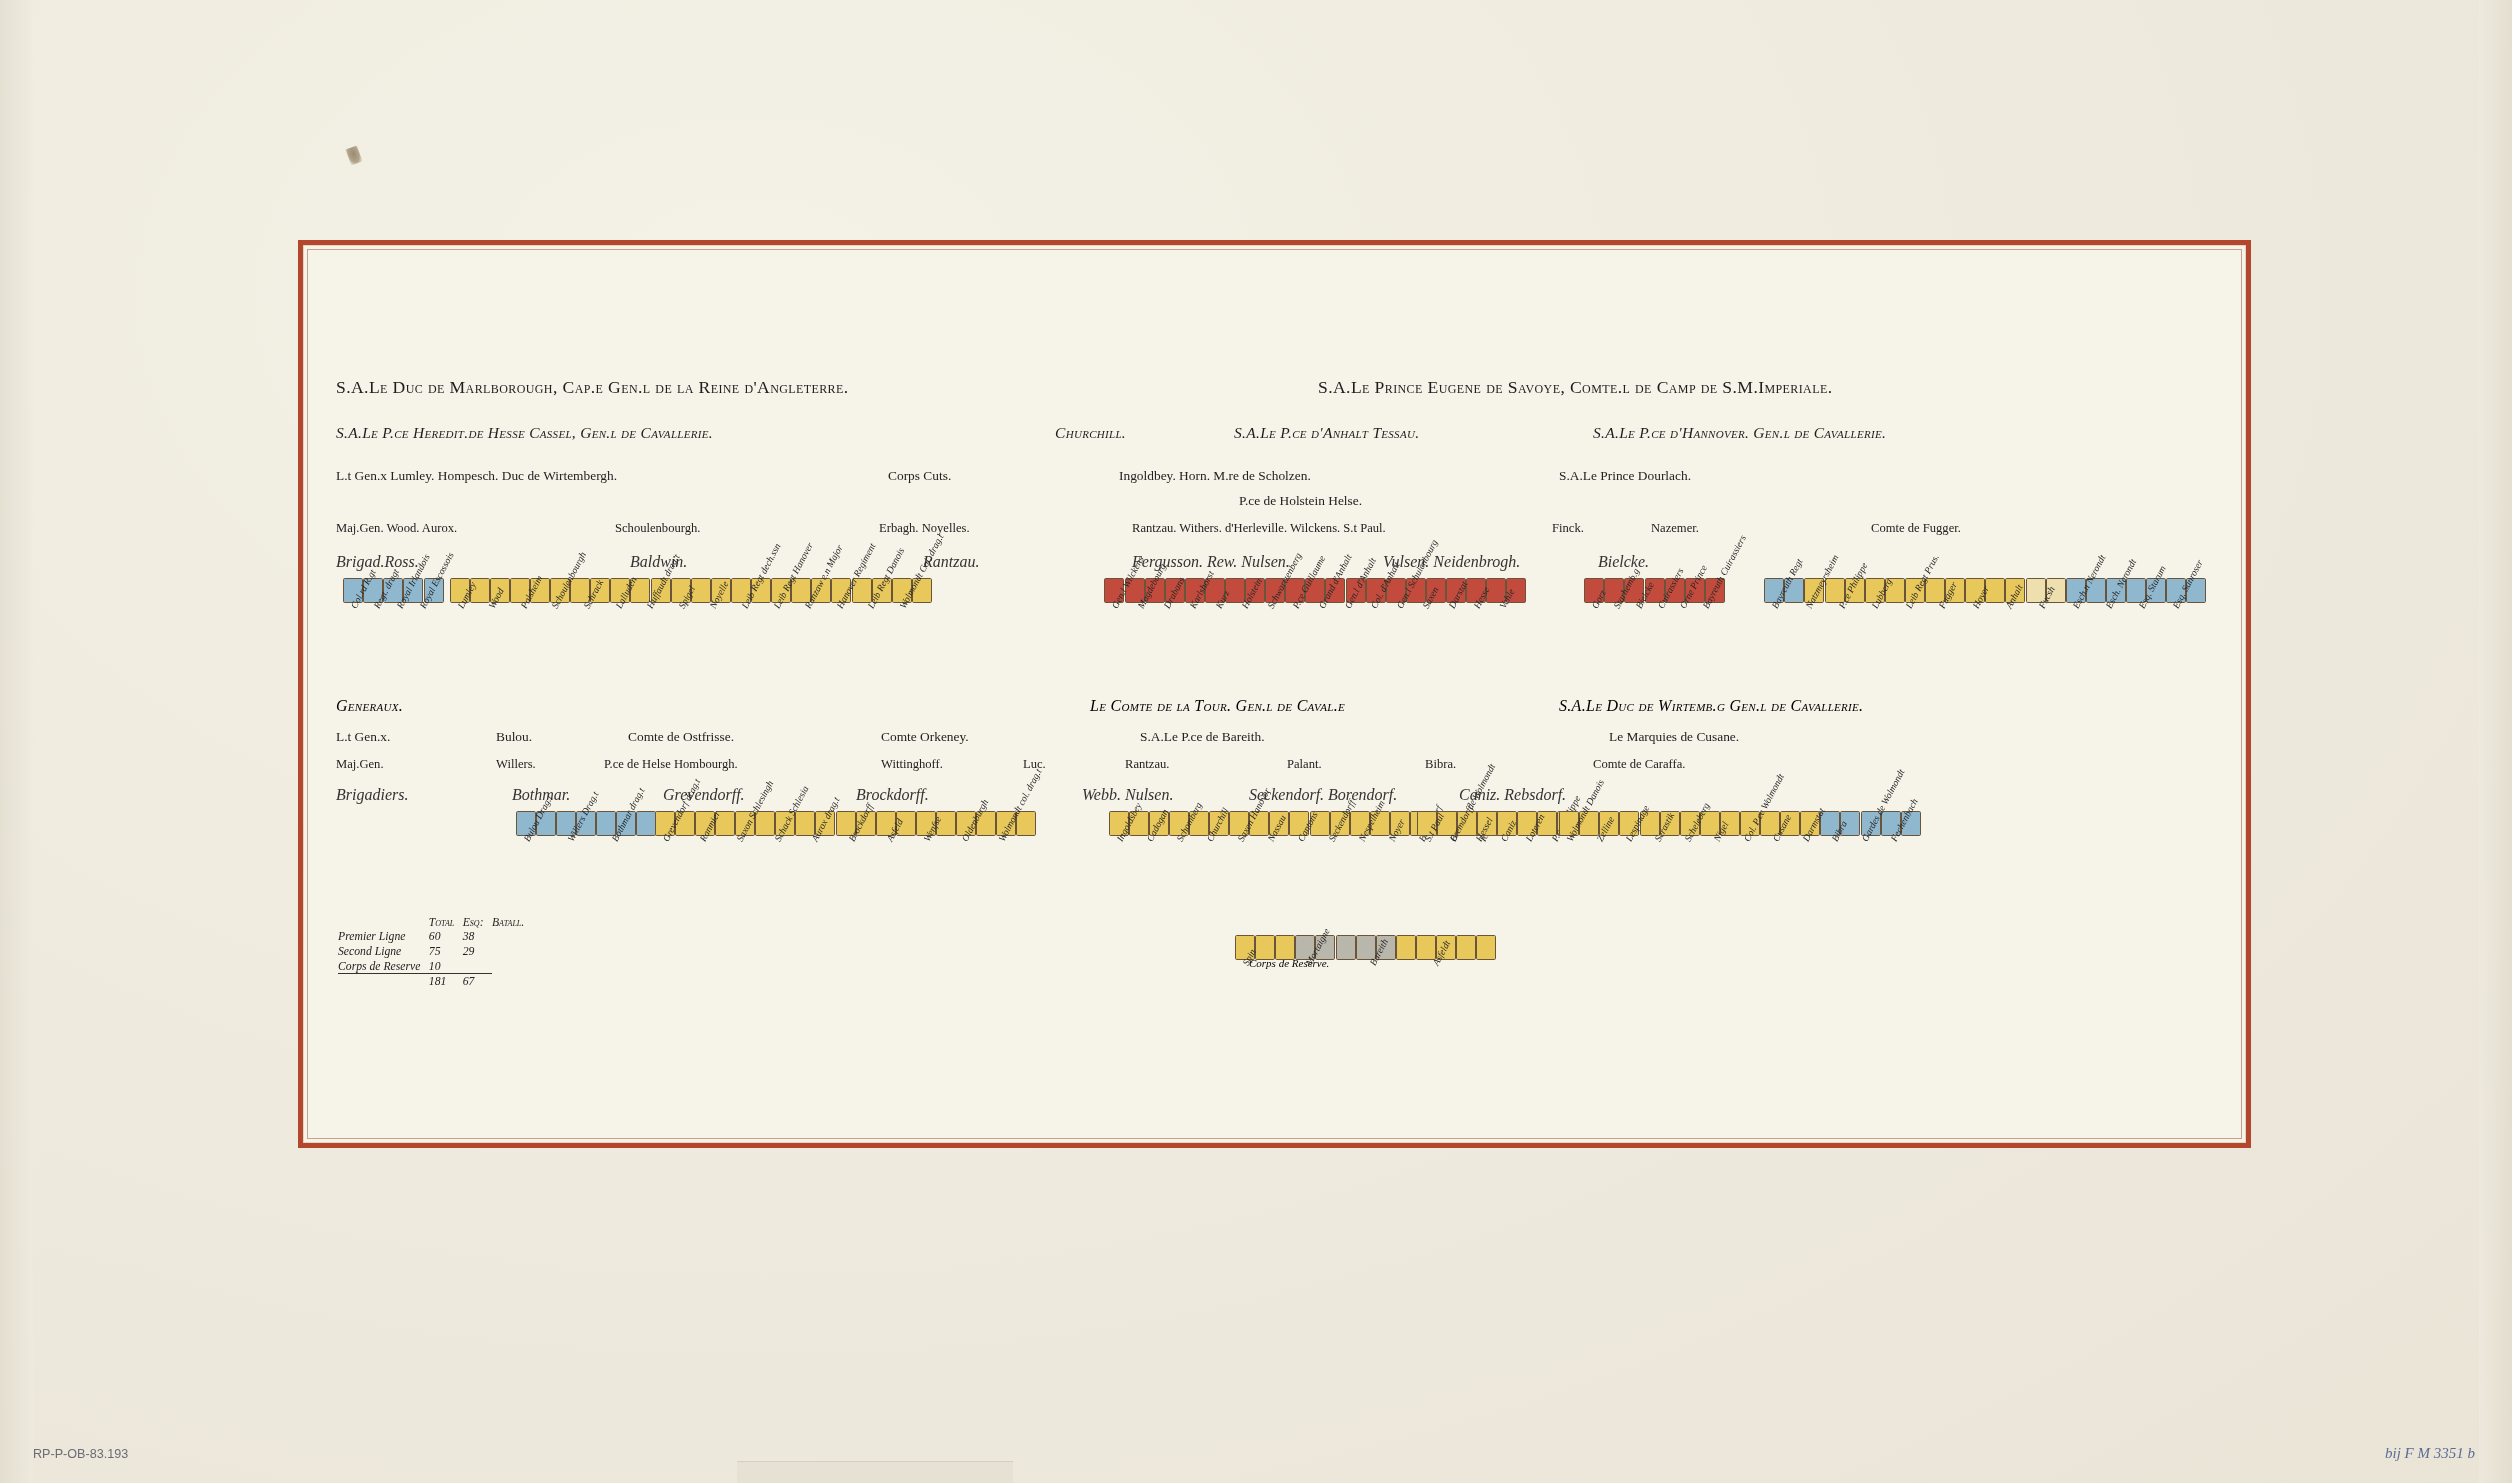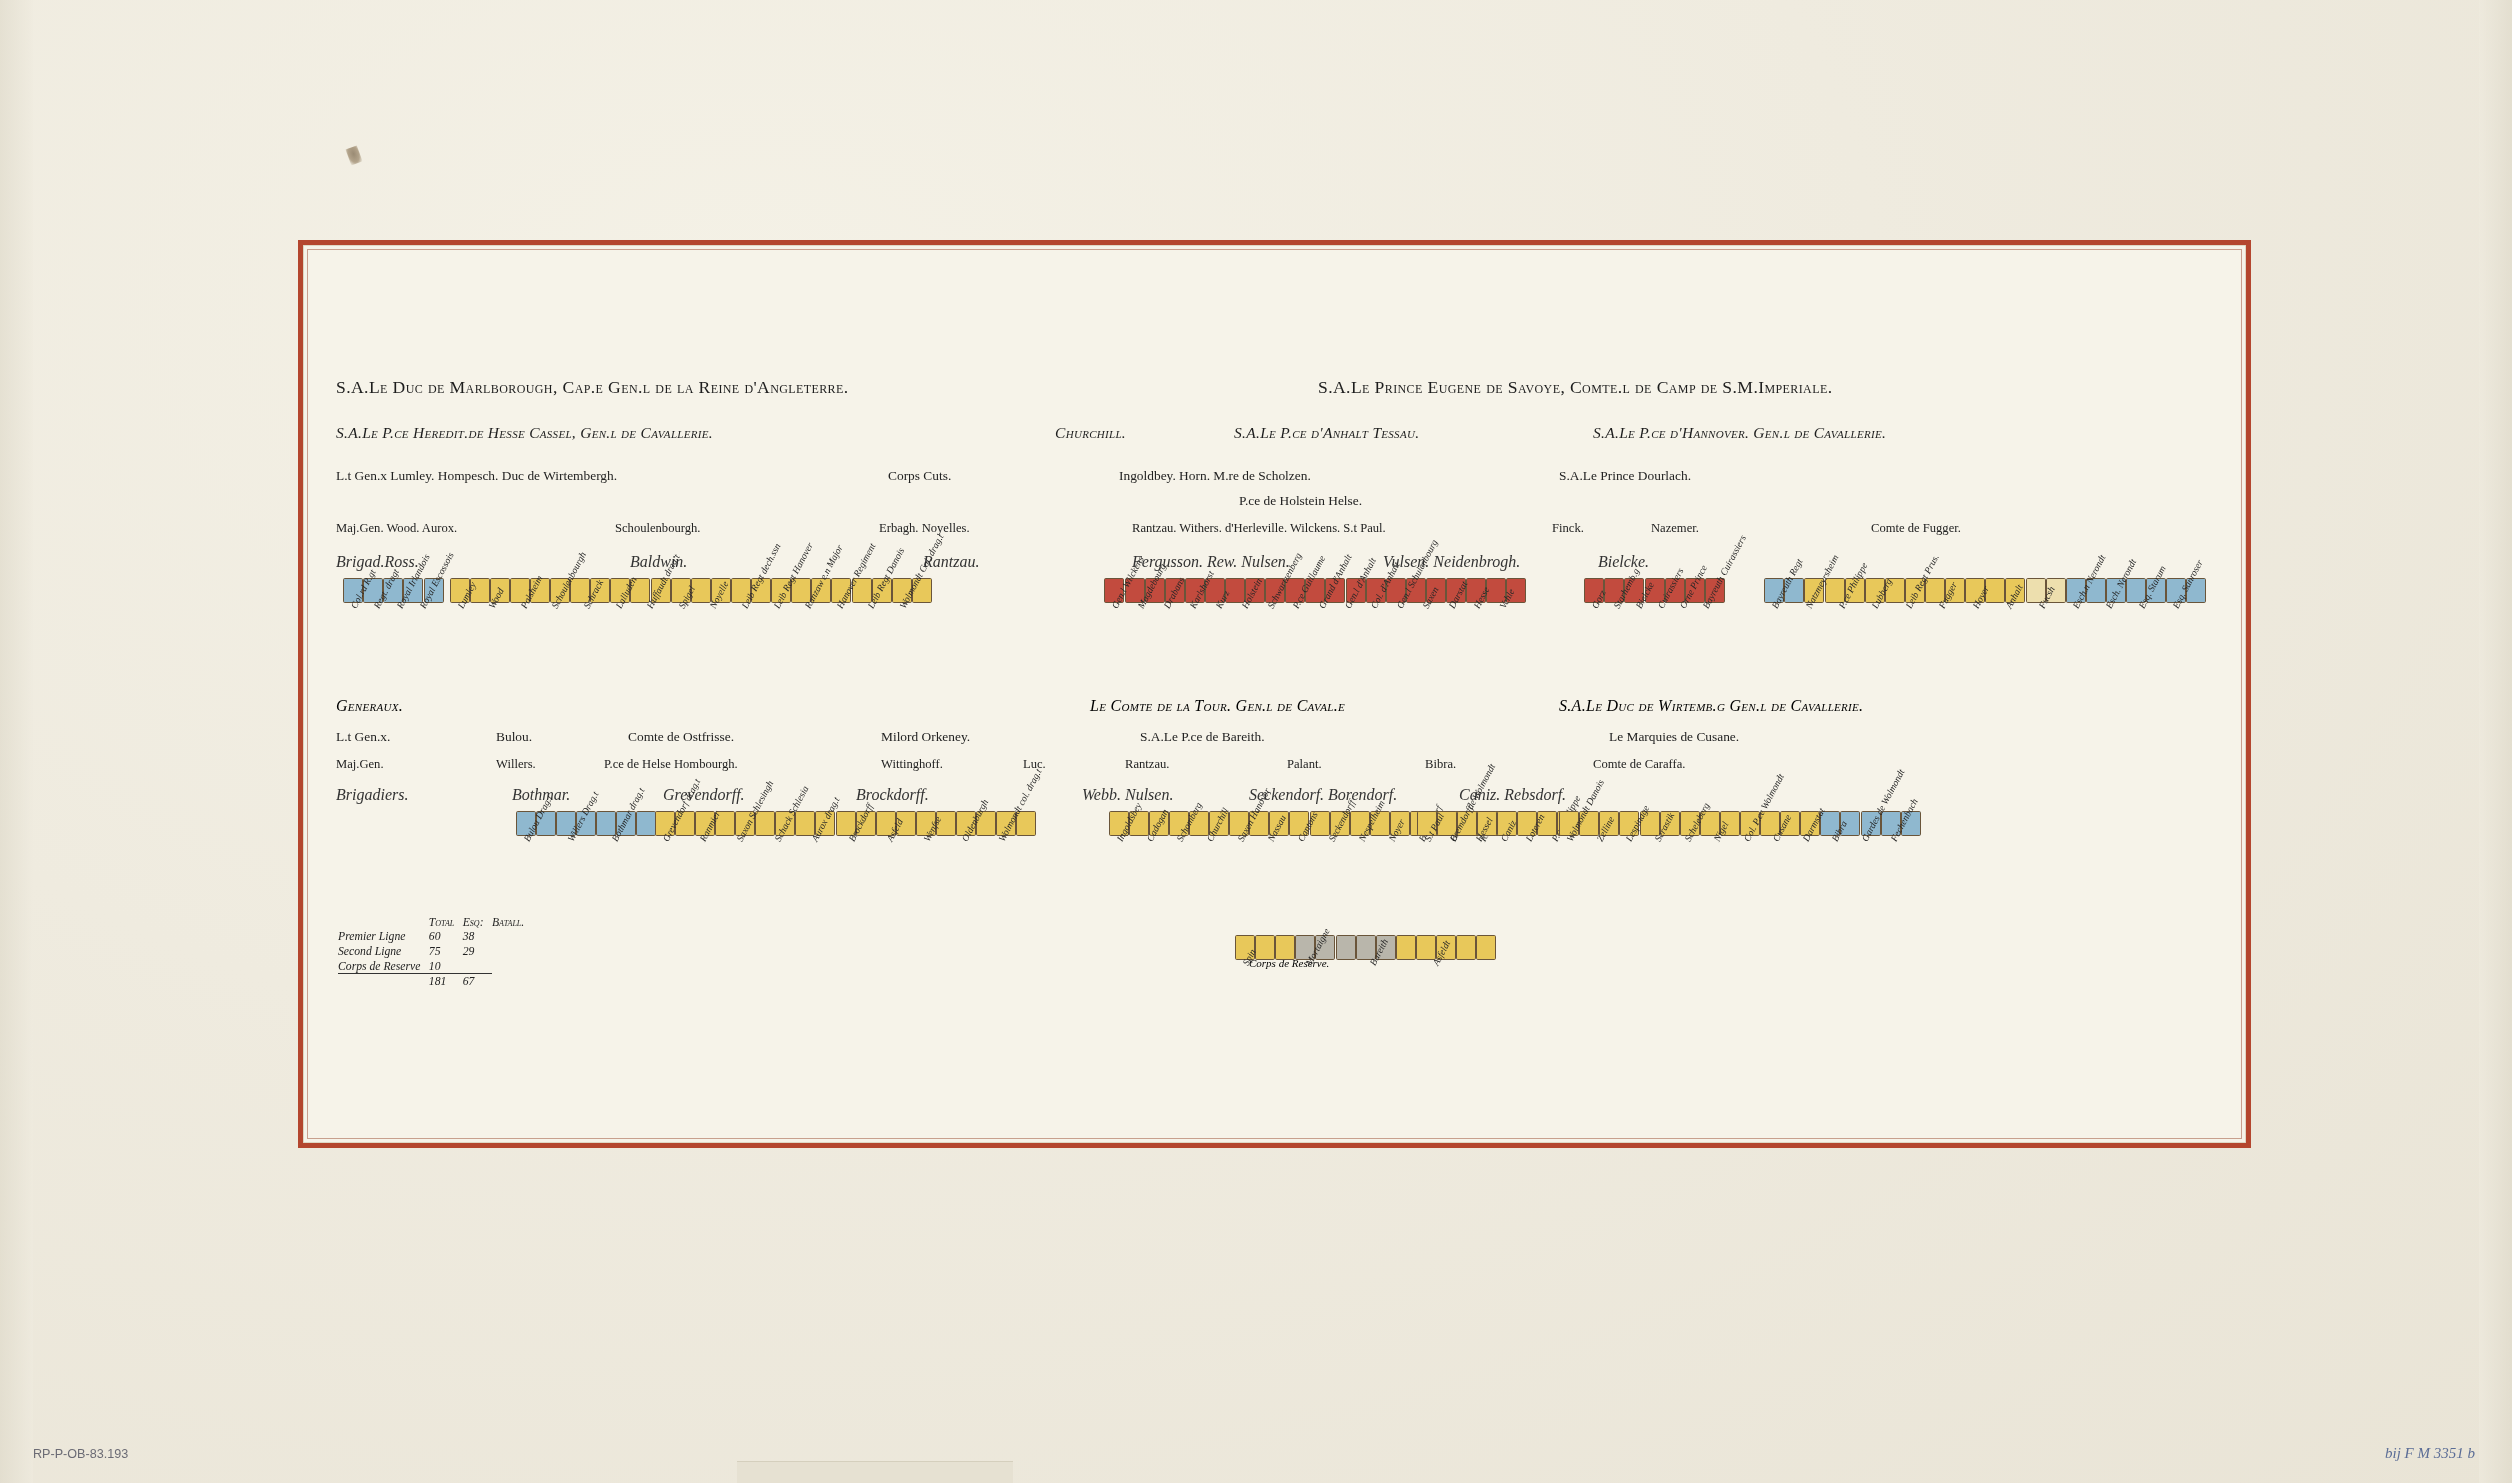--- a/index.html
+++ b/index.html
@@ -274,21 +274,21 @@
 
     <div class="row" id="row-sec" style="top:452px;">
         <div class="cell r-sec" style="left: 33px;">Generaux.</div>
         <div class="cell r-sec" style="left: 787px;">Le Comte de la Tour. Gen.l de Caval.e</div>
         <div class="cell r-sec" style="left: 1256px;">S.A.Le Duc de Wirtemb.g Gen.l de Cavallerie.</div>
       </div>
     <div class="row" id="row-g2" style="top:484px;">
         <div class="cell r-lt" style="left: 33px;">L.t Gen.x.</div>
         <div class="cell r-lt" style="left: 193px;">Bulou.</div>
         <div class="cell r-lt" style="left: 325px;">Comte de Ostfrisse.</div>
-        <div class="cell r-lt" style="left: 578px;">Milord Orkeney.</div>
+        <div class="cell r-lt" style="left: 578px;">Comte Orkeney.</div>
         <div class="cell r-lt" style="left: 837px; text-align: center;">S.A.Le P.ce de Bareith.</div>
         <div class="cell r-lt" style="left: 1306px;">Le Marquies de Cusane.</div>
       </div>
     <div class="row" id="row-g3" style="top:512px;">
         <div class="cell r-mg" style="left: 33px;">Maj.Gen.</div>
         <div class="cell r-mg" style="left: 193px;">Willers.</div>
         <div class="cell r-mg" style="left: 301px;">P.ce de Helse Hombourgh.</div>
         <div class="cell r-mg" style="left: 578px;">Wittinghoff.</div>
         <div class="cell r-mg" style="left: 720px;">Luc.</div>
         <div class="cell r-mg" style="left: 822px;">Rantzau.</div>

